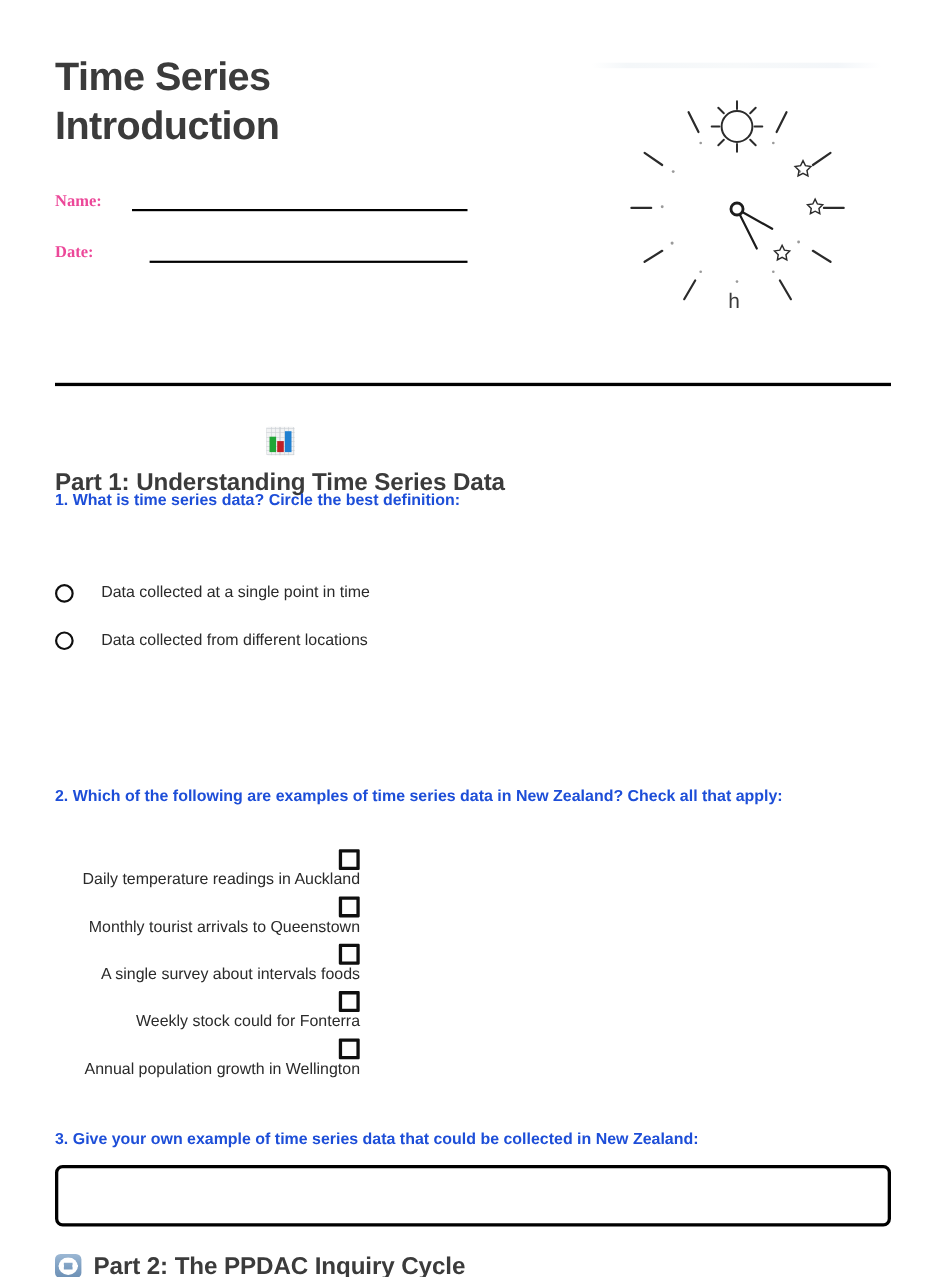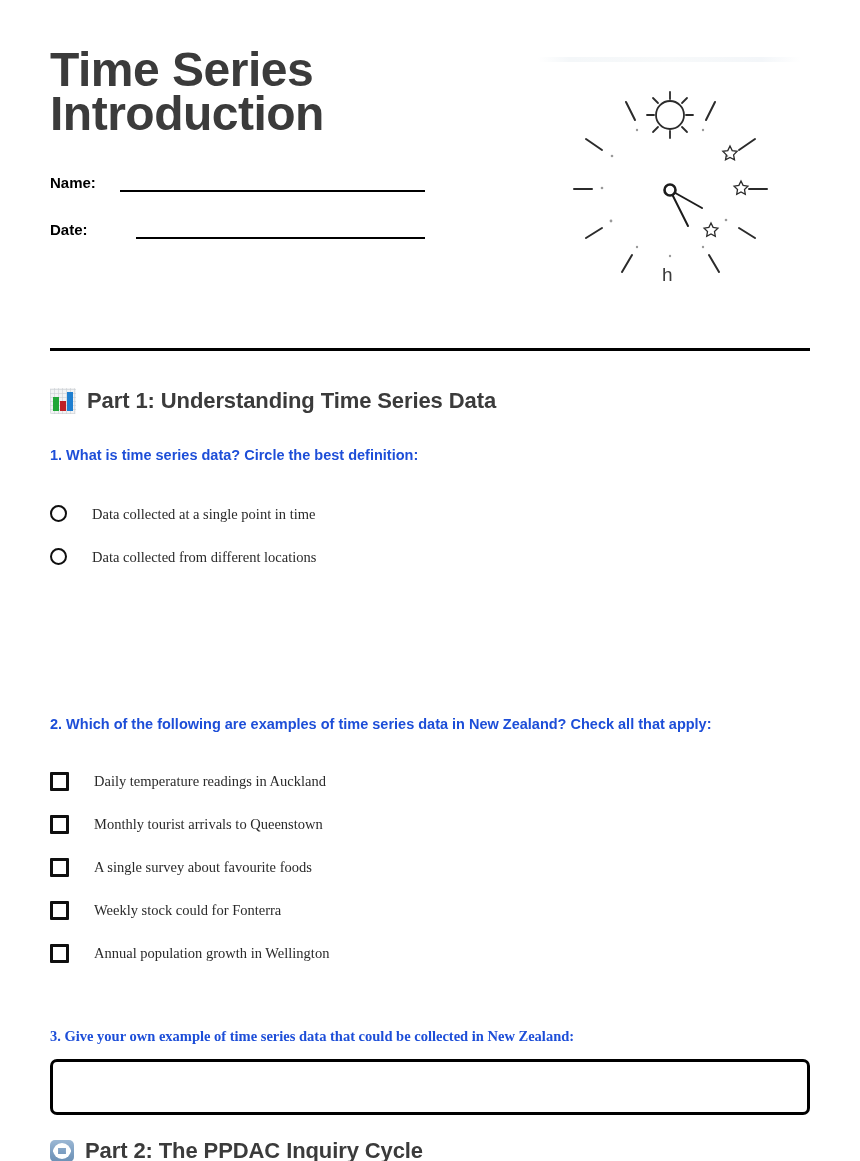--- a/index.html
+++ b/index.html
@@ -24,42 +24,43 @@
   }
 
   
   .header {
     position: absolute;
     left: 50px;
     top: 48px;
     width: 470px;
   }
   .title {
-    font-size: 48px;
+    font-size: 36px;
     font-weight: bold;
     line-height: 44px;
     letter-spacing: -0.5px;
     color: #3b3b3b;
     margin: 0;
     width: 330px;
   }
   .field-row {
     display: flex;
     align-items: flex-end;
     margin-top: 0;
     height: 30px;
   }
   .field-row.name { position: absolute; left: 0; top: 114px; width: 375px; }
   .field-row.date { position: absolute; left: 0; top: 161px; width: 375px; gap: 16px; }
   .field-label {
     font-size: 15px;
     font-weight: bold;
-    color: #000000;
+    color: #ec4899;
     width: 70px;
     line-height: 18px;
+    font-family: Liberation Serif, serif;
   }
   .field-line {
     flex: 1;
     border-bottom: 2.5px solid #000000;
     height: 19px;
     margin-left: 0;
   }
 
   
   .clock-art {
@@ -112,21 +113,21 @@
     gap: 11px;
   }
   .section-head .sh-text {
     font-size: 22px;
     font-weight: bold;
     color: #3b3b3b;
     letter-spacing: -0.1px;
     line-height: 26px;
     white-space: nowrap;
   }
-  #part1-head { top: 388px; }
+  #part1-head { top: 388px; flex-direction: column; }
   #part2-head { top: 1138px; }
 
   
   .emoji-barchart {
     position: relative;
     width: 26px;
     height: 26px;
     background: #f2f3f4;
     border-radius: 2px;
     flex: none;
@@ -177,37 +178,36 @@
     position: absolute;
     left: 50px;
     font-size: 14.5px;
     font-weight: bold;
     color: #1d4ed8;
     line-height: 18px;
     white-space: nowrap;
   }
   #q1 { top: 446px; }
   #q2 { top: 715px; }
-  #q3 { top: 1027px; font-family: Liberation Serif, serif; }
+  #q3 { top: 1027px; }
 
   
   .options {
     position: absolute;
     left: 50px;
   }
   #radio-group { top: 505px; }
   #check-group { top: 772px; }
 
   .option-row {
     display: flex;
-    align-items: flex-start;
+    align-items: flex-end;
     height: 43px;
-    font-family: Liberation Serif, serif;
-  }
-  #check-group .option-row { height: 43px; }
+  }
+  #check-group .option-row { height: 43px; flex-direction: column; }
 
   .radio-mark {
     width: 17px;
     height: 17px;
     border: 2.5px solid #0f0f0f;
     border-radius: 50%;
     box-sizing: border-box;
     flex: none;
     background: #ffffff;
   }
@@ -350,21 +350,21 @@
     <div class="option-row">
       <span class="check-mark"></span>
       <span class="option-label">Daily temperature readings in Auckland</span>
     </div>
     <div class="option-row">
       <span class="check-mark"></span>
       <span class="option-label">Monthly tourist arrivals to Queenstown</span>
     </div>
     <div class="option-row">
       <span class="check-mark"></span>
-      <span class="option-label">A single survey about favourite foods</span>
+      <span class="option-label">A single survey about intervals foods</span>
     </div>
     <div class="option-row">
       <span class="check-mark"></span>
       <span class="option-label">Weekly stock could for Fonterra</span>
     </div>
     <div class="option-row">
       <span class="check-mark"></span>
       <span class="option-label">Annual population growth in Wellington</span>
     </div>
   </div>

